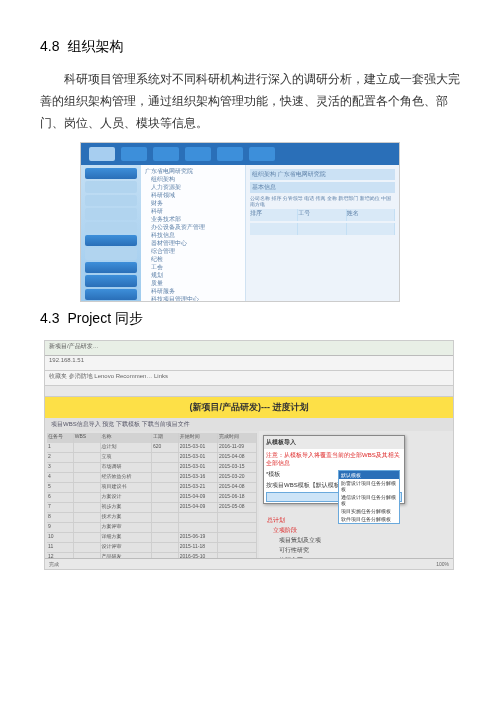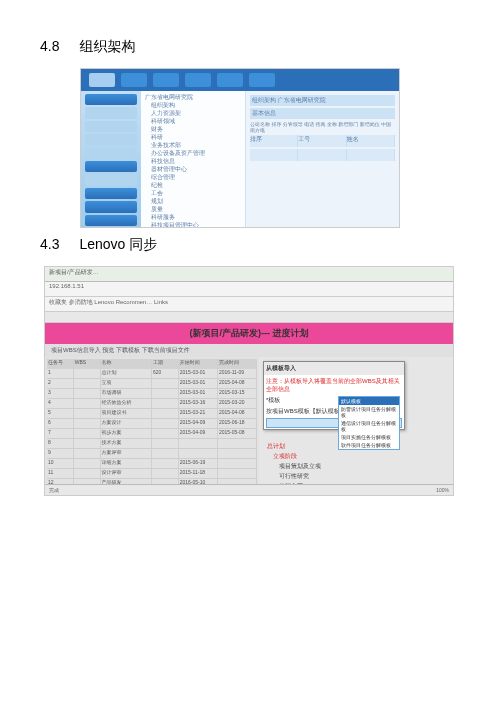--- a/index.html
+++ b/index.html
@@ -1,18 +1,18 @@
 <!DOCTYPE html>
 <html><head>
 <meta charset="utf-8">
 <style>
 body{margin:0;font-family:"SimSun","Microsoft YaHei",sans-serif;font-size:12px;color:#333;background:#fff;width:500px}
 .page{padding:30px 40px}
 .section-heading{font-size:14px;color:#000;margin:8px 0 12px}
-.section-num{font-family:Arial,sans-serif;margin-right:20px}
+.section-num{font-family:Arial,sans-serif;margin-right:8px}
 .body-text{font-size:12px;line-height:22px;text-indent:2em;margin:0 0 8px}
 .figure-caption{font-size:12px;margin:6px 0 18px 8px}
 .screenshot{border:1px solid #ccc;box-sizing:border-box;margin:6px 0}
 .ss1{width:320px;height:160px;margin-left:40px;background:linear-gradient(#f5f9ff,#eef5ff);position:relative;overflow:hidden}
 .ss1-top{height:22px;background:#2a6fb8;display:flex;align-items:center;padding:0 8px;gap:6px}
 .ss1-tab{height:14px;min-width:26px;background:#3d8fda;border-radius:2px}
 .ss1-tab.active{background:#a7cef0}
 .ss1-body{display:flex;height:138px}
 .ss1-side{width:56px;background:linear-gradient(#c4dff4,#9ecbee);display:flex;flex-direction:column;padding:2px}
 .ss1-sitem{height:12px;margin:1px 2px;background:linear-gradient(#3d8fda,#2a6fb8);border-radius:2px}
@@ -20,21 +20,21 @@
 .ss1-col2{width:96px;background:#fcfdff;padding:2px 4px;border-right:1px solid #d0e2f2;font-size:6px;line-height:8px;color:#5b7fa7}
 .ss1-treeitem{padding-left:6px}
 .ss1-main{flex:1;background:#edf3fa;padding:4px;font-size:6px;color:#5b7fa7}
 .ss1-row{height:12px;background:#d9e9f7;margin:2px 0;display:flex}
 .ss1-cell{flex:1;border-right:1px solid #c4dff4}
 .ss1-head{font-size:6px;background:#cbe1f4;margin-bottom:2px;padding:1px 2px}
 .ss2{width:410px;height:230px;margin-left:4px;background:#d9d9d9;position:relative;overflow:hidden}
 .ss2-titlebar{height:12px;background:#e8efe6;border-bottom:1px solid #bbb;font-size:6px;padding:1px 4px;color:#555}
 .ss2-addr{height:12px;background:#f4f4f4;border-bottom:1px solid #ccc;font-size:6px;padding:1px 4px;color:#666}
 .ss2-tbar{height:10px;background:#e8e8e8;border-bottom:1px solid #ccc}
-.ss2-title{text-align:center;font-size:9px;font-weight:bold;padding:4px 0;color:#333;background:#ec4899}
+.ss2-title{text-align:center;font-size:9px;font-weight:bold;padding:4px 0;color:#333;background:#fde047}
 .ss2-content{display:flex;height:170px}
 .ss2-left{width:210px;background:#e2e2e2;padding:2px;font-size:5px}
 .ss2-gridhead{background:#d2d2d2;display:flex;height:10px}
 .ss2-gridrow{display:flex;height:9px;border-bottom:1px solid #cecece}
 .ss2-gc{flex:1;border-right:1px solid #cfcfcf;font-size:5px;color:#555;padding-left:1px;overflow:hidden}
 .ss2-right{flex:1;background:#e6e6e6;position:relative}
 .popup{position:absolute;top:4px;left:4px;width:140px;background:#fff;border:1px solid #888;font-size:6px;box-shadow:1px 1px 3px rgba(0,0,0,.3)}
 .popup-title{background:#e9e9e9;padding:2px;color:#333;font-weight:bold;font-size:6px}
 .popup-warn{color:#d22;padding:2px;font-size:6px;line-height:8px}
 .popup-row{padding:1px 2px;color:#333}
@@ -47,20 +47,21 @@
 .ss2-tree .red{color:#d22}
 .ss2-status{position:absolute;bottom:0;left:0;right:0;height:10px;background:#e8e8e8;border-top:1px solid #bbb;font-size:5px;color:#666;display:flex;justify-content:space-between;padding:0 4px;align-items:center}
 </style>
 </head>
 <body>
 
 <div class="page">
   <div class="section-heading">
     <span class="section-num">4.8</span><span>组织架构</span>
   </div>
+  <p class="body-text">科研项目管理系统对不同科研机构进行深入的调研分析，建立成一套强大完善的组织架构管理，通过组织架构管理功能，快速、灵活的配置各个角色、部门、岗位、人员、模块等信息。</p>
 
   <div class="screenshot ss1">
     <div class="ss1-top">
       <div class="ss1-tab active"></div>
       <div class="ss1-tab"></div>
       <div class="ss1-tab"></div>
       <div class="ss1-tab"></div>
       <div class="ss1-tab"></div>
       <div class="ss1-tab"></div>
     </div>
@@ -108,21 +109,21 @@
         <div class="ss1-row">
             <div class="ss1-cell"></div>
             <div class="ss1-cell"></div>
             <div class="ss1-cell"></div>
           </div>
       </div>
     </div>
   </div>
 
   <div class="section-heading">
-    <span class="section-num">4.3</span><span>Lenovo 同步</span>
+    <span class="section-num">4.3</span><span>Project 同步</span>
   </div>
 
   <div class="screenshot ss2">
     <div class="ss2-titlebar">新项目/产品研发…</div>
     <div class="ss2-addr">192.168.1.51</div>
     <div class="ss2-addr">收藏夹  参消防地  Lenovo Recommen…  Links</div>
     <div class="ss2-tbar"></div>
     <div class="ss2-title">(新项目/产品研发)--- 进度计划</div>
     <div style="font-size:6px;padding:2px 6px;background:#e0e0e0;color:#556">项目WBS信息导入 预览  下载模板  下载当前项目文件</div>
     <div class="ss2-content">

